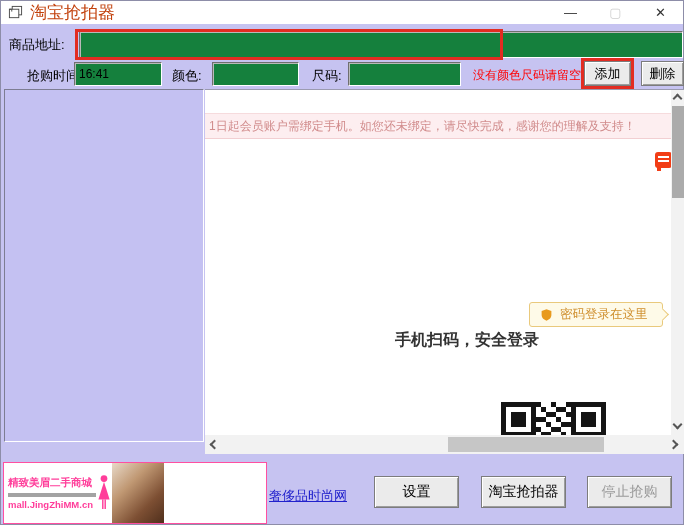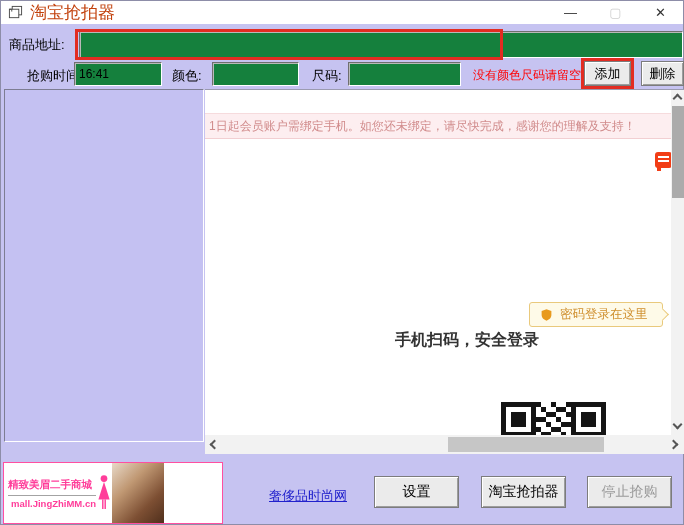--- a/index.html
+++ b/index.html
@@ -71,26 +71,26 @@
   .hthumb { position:absolute; left:243px; top:2px; width:156px; height:15px; background:#c6c6c6; }
   .chev { width:7px; height:7px; border-left:2px solid #565656; border-bottom:2px solid #565656;
           display:inline-block; }
   .chev.up    { transform:rotate(135deg); }
   .chev.down  { transform:rotate(-45deg); }
   .chev.left  { transform:rotate(45deg); }
   .chev.right { transform:rotate(225deg); }
   .varrow { position:absolute; left:3px; }
 
   
-  .ad { position:absolute; left:2px; top:461px; width:220px; height:62px; background:#fff;
+  .ad { position:absolute; left:2px; top:461px; width:264px; height:62px; background:#fff;
         border:1px solid #ff4fa0; display:flex; align-items:center; overflow:hidden; }
   .ad-textcol { width:92px; padding-left:4px; }
   .ad-line1 { font-size:10.5px; font-weight:bold; color:#ff3d9a; white-space:nowrap; }
-  .ad-line2 { font-size:9.5px; font-weight:bold; color:#ff3d9a; border-top:1px solid #a3a3a3;
-              margin-top:3px; padding-top:2px; white-space:nowrap;text-align:right; }
+  .ad-line2 { font-size:9.5px; font-weight:bold; color:#ff3d9a; border-top:4px solid #a3a3a3;
+              margin-top:3px; padding-top:2px; white-space:nowrap; }
   .ad-girl { width:16px; height:42px; flex:none; }
   .ad-photo { width:52px; height:60px; flex:none;
               background:linear-gradient(135deg,#e8d9c8 0%,#c09873 35%,#7d4f33 70%,#4f2f1c 100%); }
   .ad-rightcol { flex:1; padding:2px 2px 0 3px; }
   .brand-grid { display:grid; grid-template-columns:repeat(3,1fr); gap:1px; }
   .brand-tile { height:9px; font-size:5px; display:flex; align-items:center; justify-content:center;
                 overflow:hidden; font-weight:bold; letter-spacing:0; border:1px solid #ddd; }
   .ad-cap { font-size:8.5px; font-weight:bold; color:#ff3d9a; text-align:center; white-space:nowrap; }
   .footer-link { position:absolute; left:268px; top:486px; font-size:13px; color:#2121cc;
                  text-decoration:underline; cursor:pointer; }

